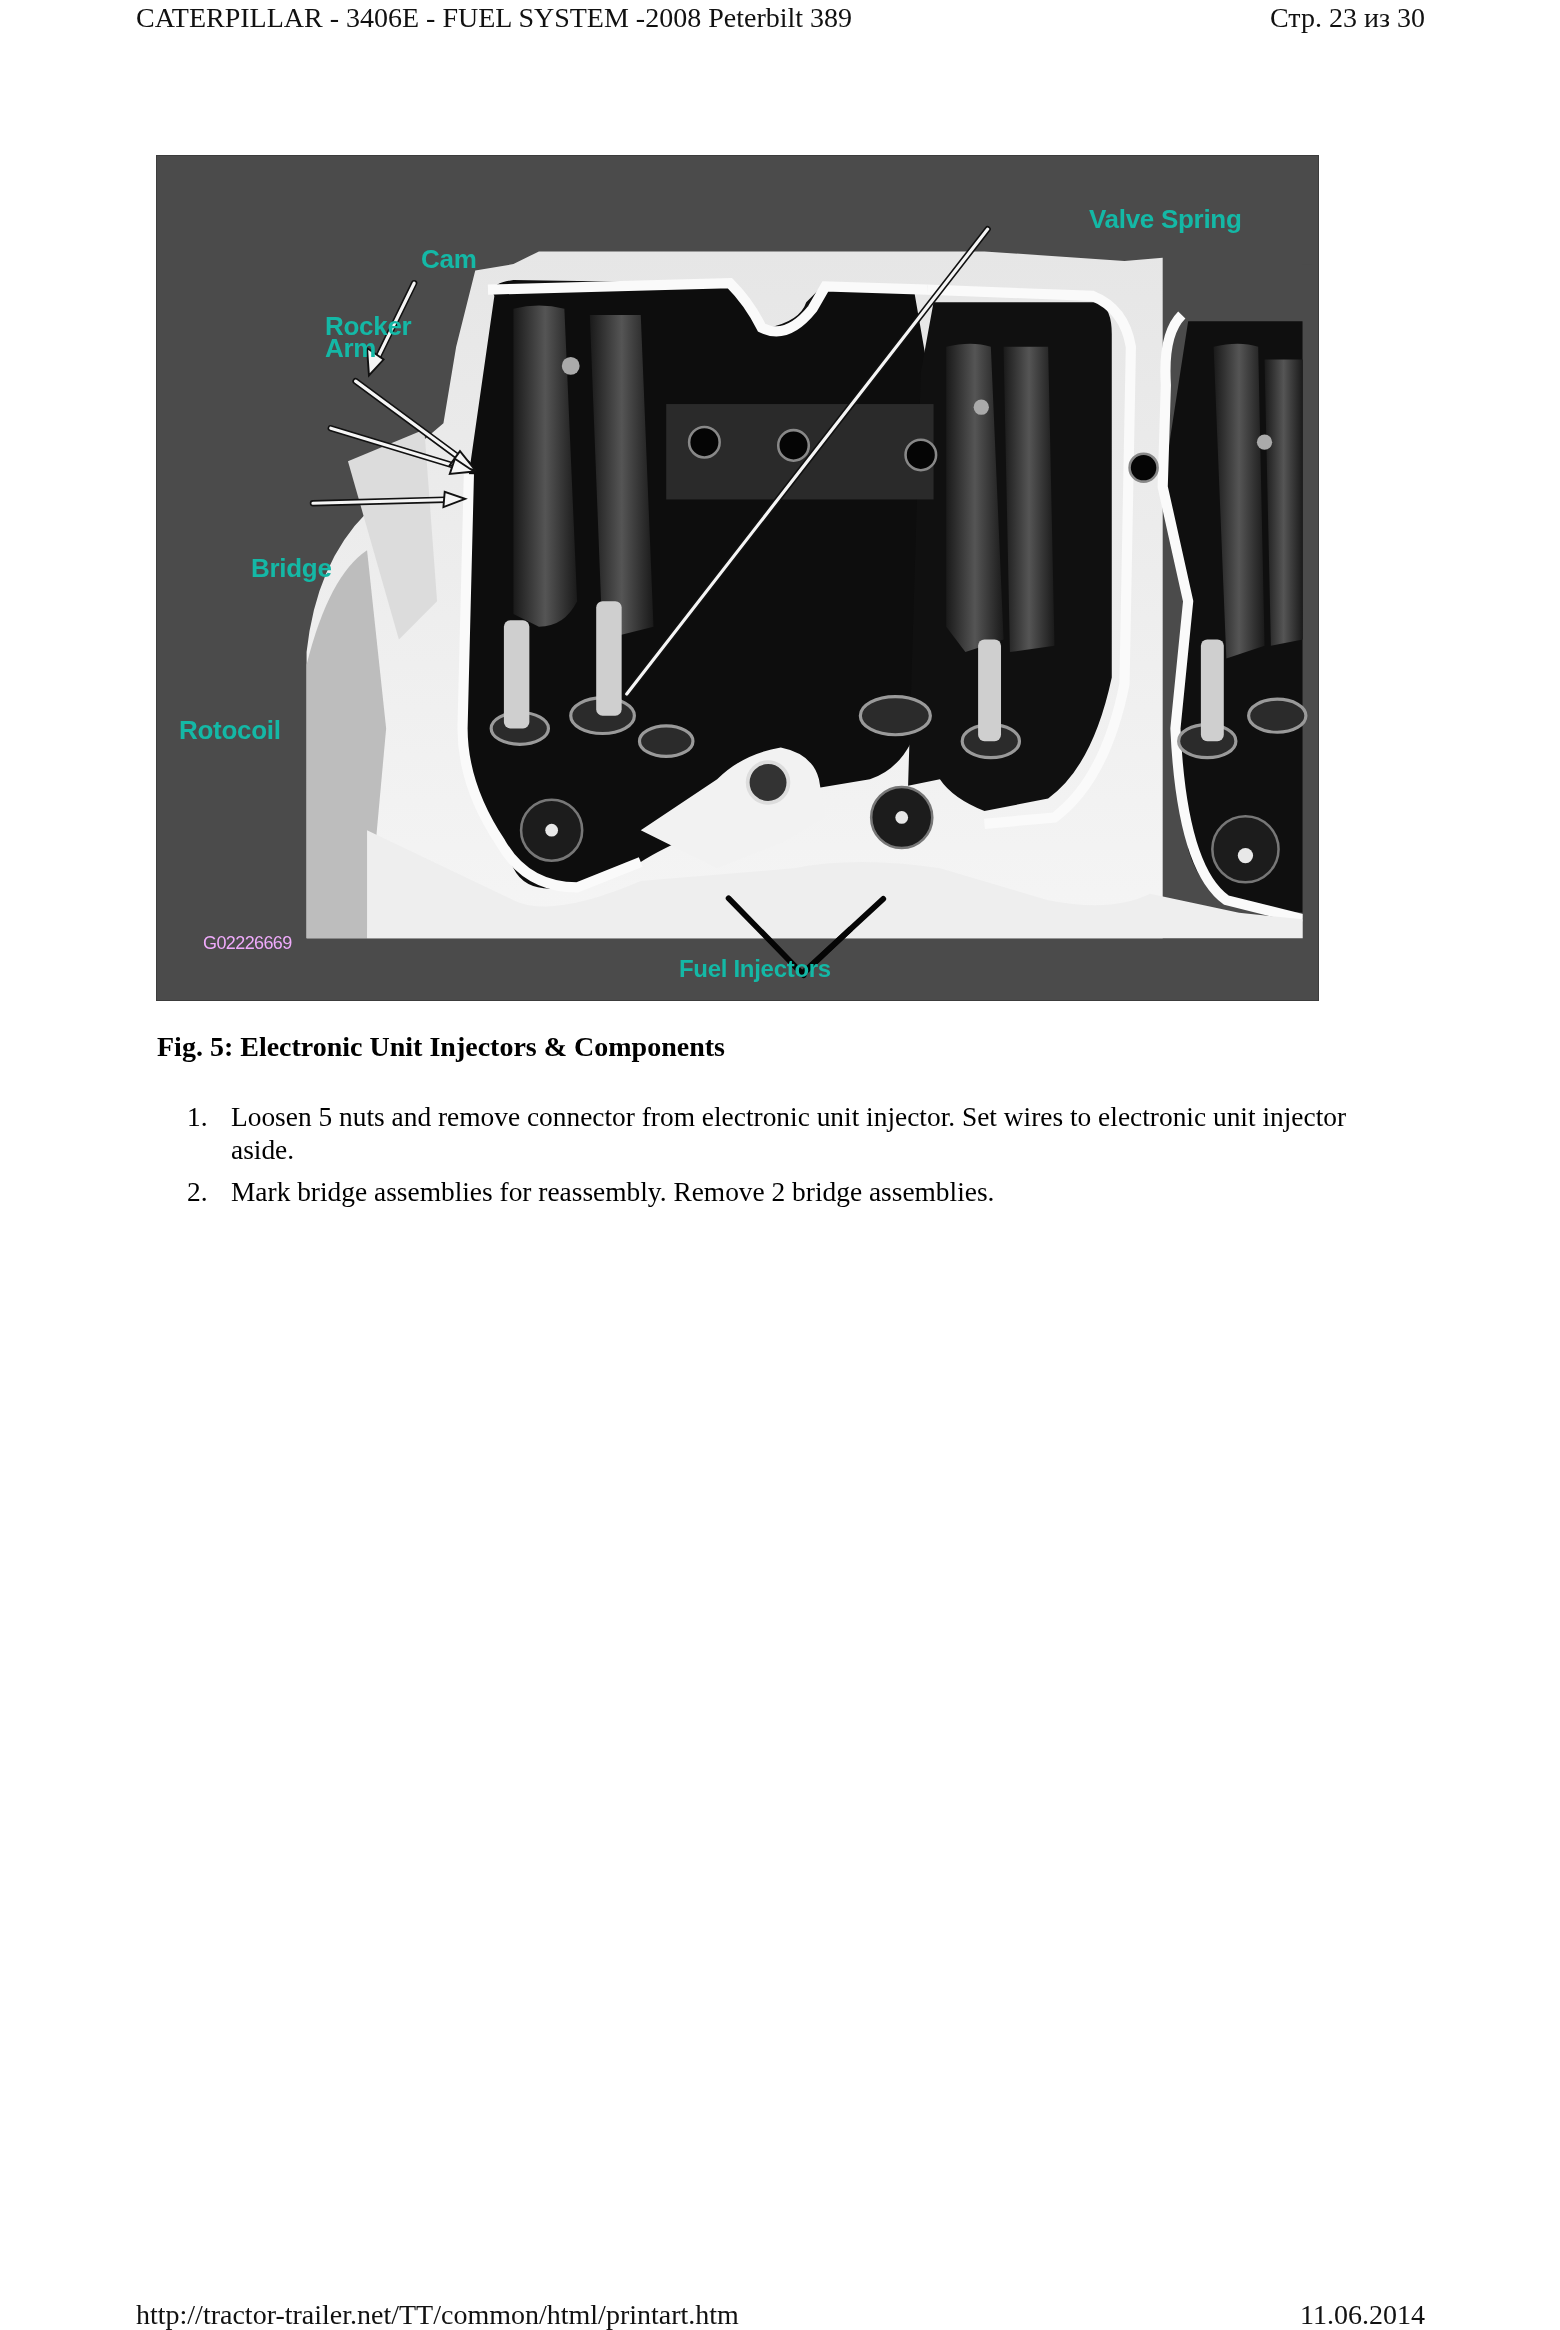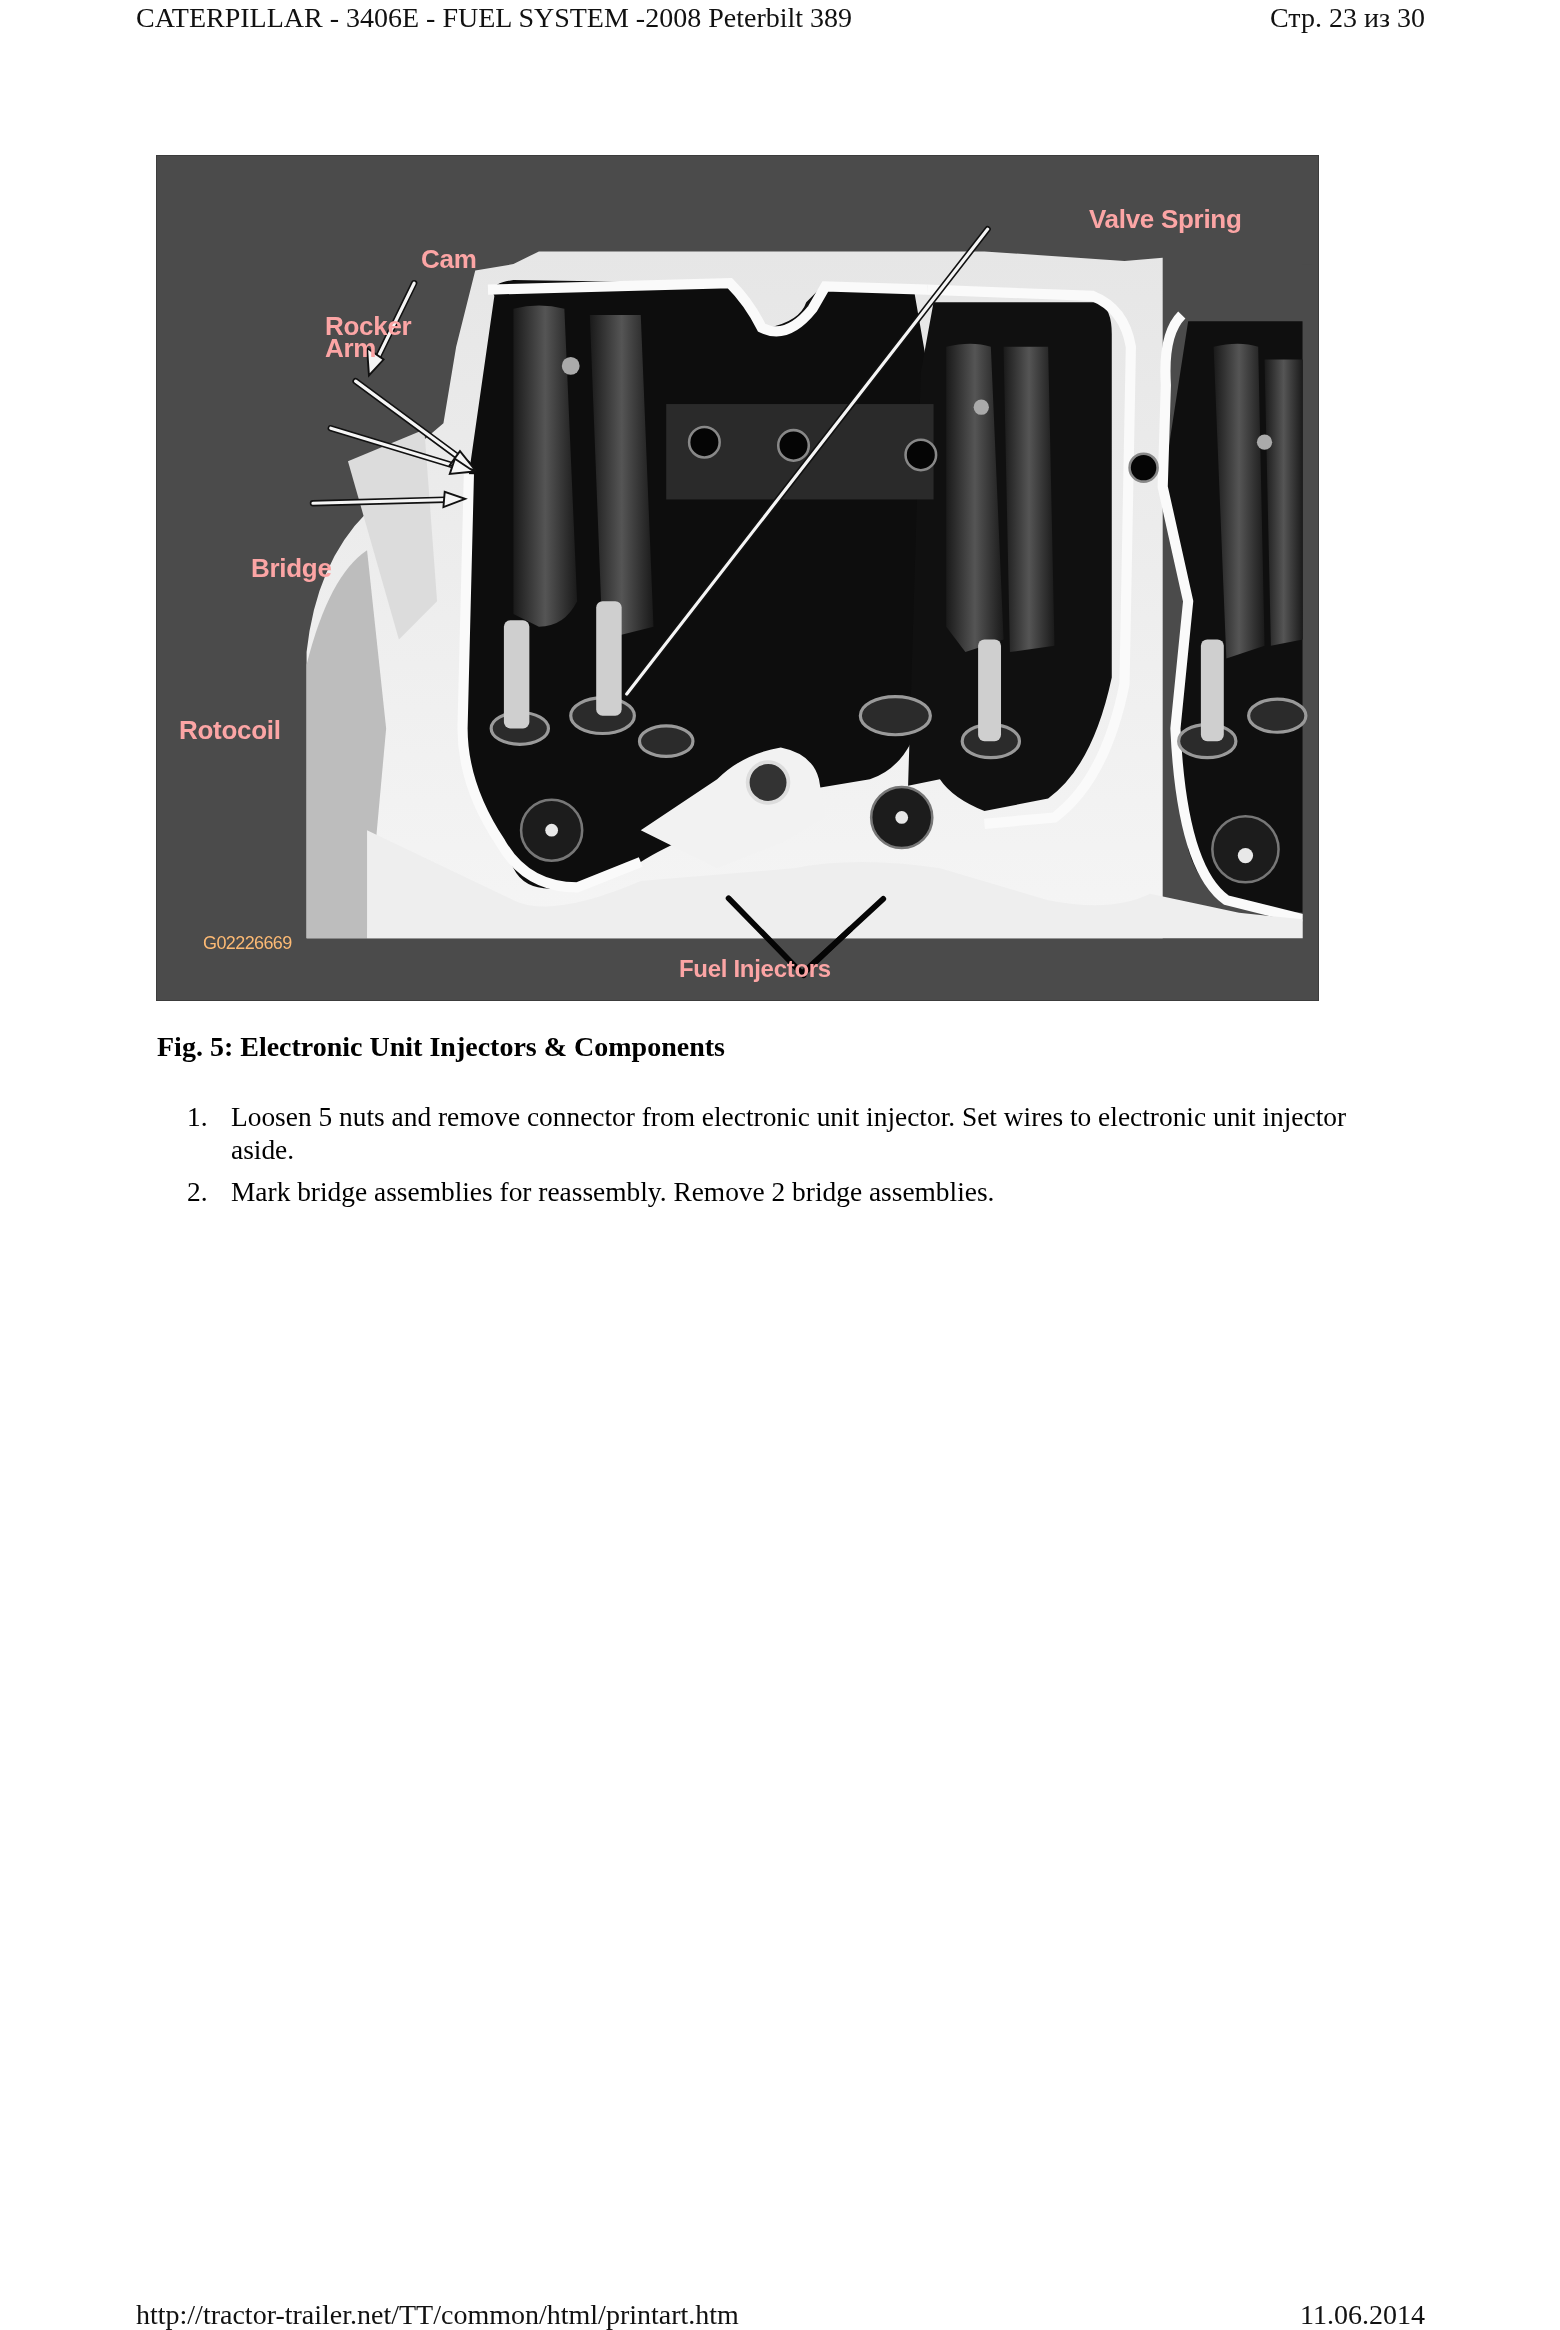--- a/index.html
+++ b/index.html
@@ -16,26 +16,26 @@
   .hdr .l, .ftr .l { position: absolute; left: 136px; white-space: nowrap; }
   .hdr .r, .ftr .r { position: absolute; right: 136px; white-space: nowrap; }
 
   .figure {
     position: absolute; left: 156px; top: 155px; width: 1163px; height: 846px;
     background: #4b4b4b; border: 1.3px solid #3c3c3c; box-sizing: border-box;
   }
   .figure svg { position: absolute; left: 0; top: 0; width: 100%; height: 100%; }
   .flabel {
     position: absolute; font-family: "Liberation Sans", "DejaVu Sans", sans-serif;
-    font-weight: bold; color: #fca5a5; font-size: 26px; line-height: 29px;
+    font-weight: bold; color: #14b8a6; font-size: 26px; line-height: 29px;
     white-space: nowrap; letter-spacing: -0.3px;
   }
   .fcode {
     position: absolute; font-family: "Liberation Sans", "DejaVu Sans", sans-serif;
-    color: #fdba74; font-size: 18px; letter-spacing: -0.6px; white-space: nowrap; text-align: right;
+    color: #f0abfc; font-size: 18px; letter-spacing: -0.6px; white-space: nowrap; text-align: right;
   }
 
   .caption {
     position: absolute; left: 157px; top: 1031px;
     font-size: 28px; font-weight: bold; 
     text-decoration-thickness: 1.9px; text-underline-offset: 3.8px; white-space: nowrap;
   }
   .steps { position: absolute; left: 0; top: 1101px; width: 1561px; font-size: 27.4px; line-height: 33px; }
   .step { position: absolute; left: 0; width: 1561px; }
   .step .num { position: absolute; left: 187px; }

